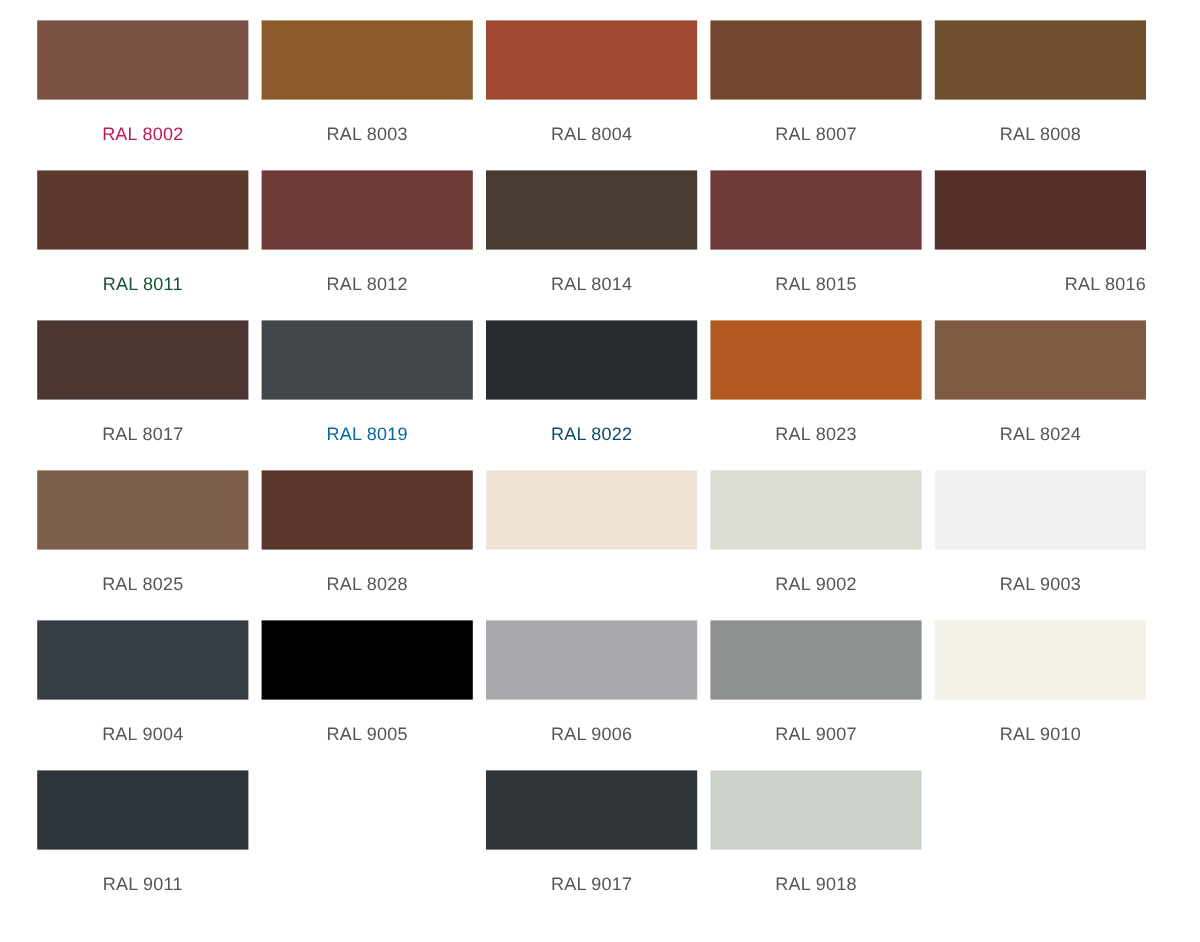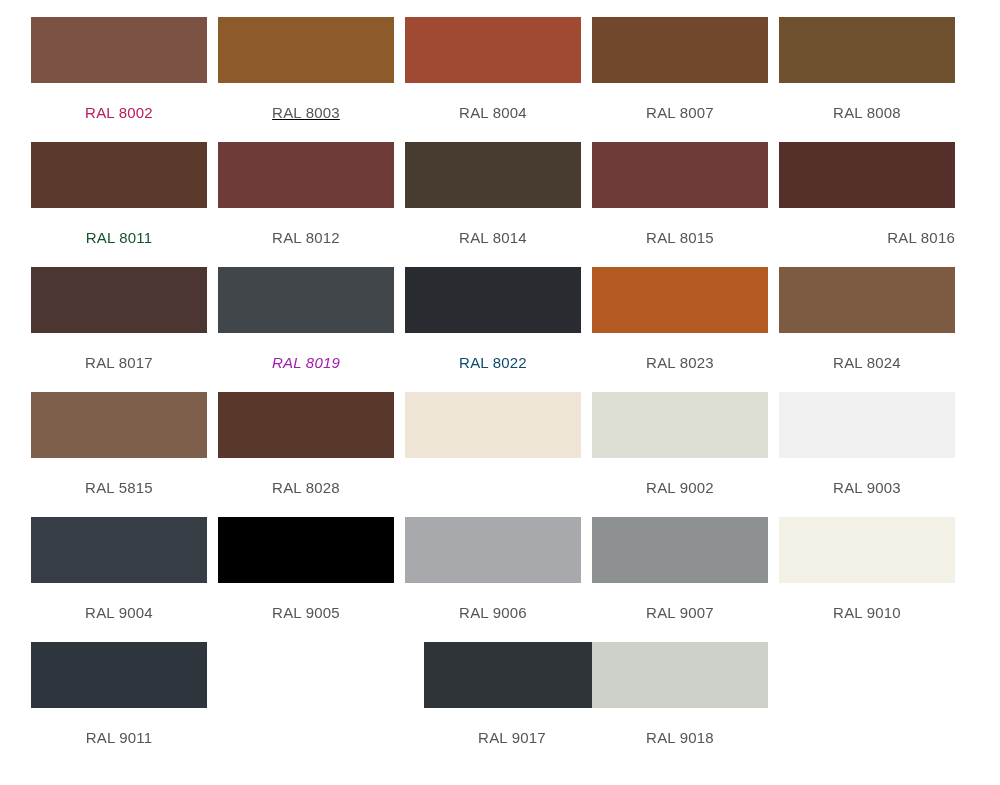--- a/index.html
+++ b/index.html
@@ -46,21 +46,21 @@
   }
 </style>
 </head>
 <body>
 
 <div id="chart" style="background: rgb(255, 255, 255);">
     <div class="swatch-cell" style="left: 31px; top: 17px; width: 176px;">
       <div class="swatch-chip" title="RAL 8002" style="width: 176px; height: 66px; background: rgb(124, 82, 69);"></div>
       <div class="swatch-label" style="width: 176px; color: #be185d;">RAL 8002</div>
     </div>
-    <div class="swatch-cell" style="left: 218px; top: 17px; width: 176px; text-decoration: underline;">
+    <div class="swatch-cell" style="left: 218px; top: 17px; width: 176px;">
       <div class="swatch-chip" title="RAL 8003" style="width: 176px; height: 66px; background: rgb(140, 90, 43);"></div>
       <div class="swatch-label" style="width: 176px; color: rgb(85, 85, 85);">RAL 8003</div>
     </div>
     <div class="swatch-cell" style="left: 405px; top: 17px; width: 176px;">
       <div class="swatch-chip" title="RAL 8004" style="width: 176px; height: 66px; background: rgb(160, 74, 52);"></div>
       <div class="swatch-label" style="width: 176px; color: rgb(85, 85, 85);">RAL 8004</div>
     </div>
     <div class="swatch-cell" style="left: 592px; top: 17px; width: 176px;">
       <div class="swatch-chip" title="RAL 8007" style="width: 176px; height: 66px; background: rgb(113, 72, 46);"></div>
       <div class="swatch-label" style="width: 176px; color: rgb(85, 85, 85);">RAL 8007</div>
@@ -88,37 +88,37 @@
     <div class="swatch-cell" style="left: 779px; top: 142px; width: 176px;">
       <div class="swatch-chip" title="RAL 8016" style="width: 176px; height: 66px; background: rgb(85, 48, 43);"></div>
       <div class="swatch-label" style="width: 176px; color: rgb(85, 85, 85); text-align: right;">RAL 8016</div>
     </div>
     <div class="swatch-cell" style="left: 31px; top: 267px; width: 176px;">
       <div class="swatch-chip" title="RAL 8017" style="width: 176px; height: 66px; background: rgb(75, 54, 49);"></div>
       <div class="swatch-label" style="width: 176px; color: rgb(85, 85, 85);">RAL 8017</div>
     </div>
     <div class="swatch-cell" style="left: 218px; top: 267px; width: 176px;">
       <div class="swatch-chip" title="RAL 8019" style="width: 176px; height: 66px; background: rgb(65, 70, 75);"></div>
-      <div class="swatch-label" style="width: 176px; color: #a21caf; font-style: italic;">RAL 8019</div>
+      <div class="swatch-label" style="width: 176px; color: #0369a1;">RAL 8019</div>
     </div>
     <div class="swatch-cell" style="left: 405px; top: 267px; width: 176px;">
       <div class="swatch-chip" title="RAL 8022" style="width: 176px; height: 66px; background: rgb(40, 43, 47);"></div>
       <div class="swatch-label" style="width: 176px; color: #0c4a6e;">RAL 8022</div>
     </div>
     <div class="swatch-cell" style="left: 592px; top: 267px; width: 176px;">
       <div class="swatch-chip" title="RAL 8023" style="width: 176px; height: 66px; background: rgb(179, 90, 34);"></div>
       <div class="swatch-label" style="width: 176px; color: rgb(85, 85, 85);">RAL 8023</div>
     </div>
     <div class="swatch-cell" style="left: 779px; top: 267px; width: 176px;">
       <div class="swatch-chip" title="RAL 8024" style="width: 176px; height: 66px; background: rgb(125, 91, 66);"></div>
       <div class="swatch-label" style="width: 176px; color: rgb(85, 85, 85);">RAL 8024</div>
     </div>
     <div class="swatch-cell" style="left: 31px; top: 392px; width: 176px;">
       <div class="swatch-chip" title="RAL 8025" style="width: 176px; height: 66px; background: rgb(125, 95, 76);"></div>
-      <div class="swatch-label" style="width: 176px; color: rgb(85, 85, 85);">RAL 5815</div>
+      <div class="swatch-label" style="width: 176px; color: rgb(85, 85, 85);">RAL 8025</div>
     </div>
     <div class="swatch-cell" style="left: 218px; top: 392px; width: 176px;">
       <div class="swatch-chip" title="RAL 8028" style="width: 176px; height: 66px; background: rgb(89, 55, 42);"></div>
       <div class="swatch-label" style="width: 176px; color: rgb(85, 85, 85);">RAL 8028</div>
     </div>
     <div class="swatch-cell" style="left: 405px; top: 392px; width: 176px;">
       <div class="swatch-chip" title="RAL 9001" style="width: 176px; height: 66px; background: rgb(238, 229, 214);"></div>
     </div>
     <div class="swatch-cell" style="left: 592px; top: 392px; width: 176px;">
       <div class="swatch-chip" title="RAL 9002" style="width: 176px; height: 66px; background: rgb(220, 222, 211);"></div>
@@ -145,21 +145,21 @@
       <div class="swatch-label" style="width: 176px; color: rgb(85, 85, 85);">RAL 9007</div>
     </div>
     <div class="swatch-cell" style="left: 779px; top: 517px; width: 176px;">
       <div class="swatch-chip" title="RAL 9010" style="width: 176px; height: 66px; background: rgb(243, 241, 230);"></div>
       <div class="swatch-label" style="width: 176px; color: rgb(85, 85, 85);">RAL 9010</div>
     </div>
     <div class="swatch-cell" style="left: 31px; top: 642px; width: 176px;">
       <div class="swatch-chip" title="RAL 9011" style="width: 176px; height: 66px; background: rgb(47, 53, 60);"></div>
       <div class="swatch-label" style="width: 176px; color: rgb(85, 85, 85);">RAL 9011</div>
     </div>
-    <div class="swatch-cell" style="left: 424px; top: 642px; width: 176px;">
+    <div class="swatch-cell" style="left: 405px; top: 642px; width: 176px;">
       <div class="swatch-chip" title="RAL 9017" style="width: 176px; height: 66px; background: rgb(46, 52, 56);"></div>
       <div class="swatch-label" style="width: 176px; color: rgb(85, 85, 85);">RAL 9017</div>
     </div>
     <div class="swatch-cell" style="left: 592px; top: 642px; width: 176px;">
       <div class="swatch-chip" title="RAL 9018" style="width: 176px; height: 66px; background: rgb(204, 210, 201);"></div>
       <div class="swatch-label" style="width: 176px; color: rgb(85, 85, 85);">RAL 9018</div>
     </div>
   </div>
 
 </body></html>

